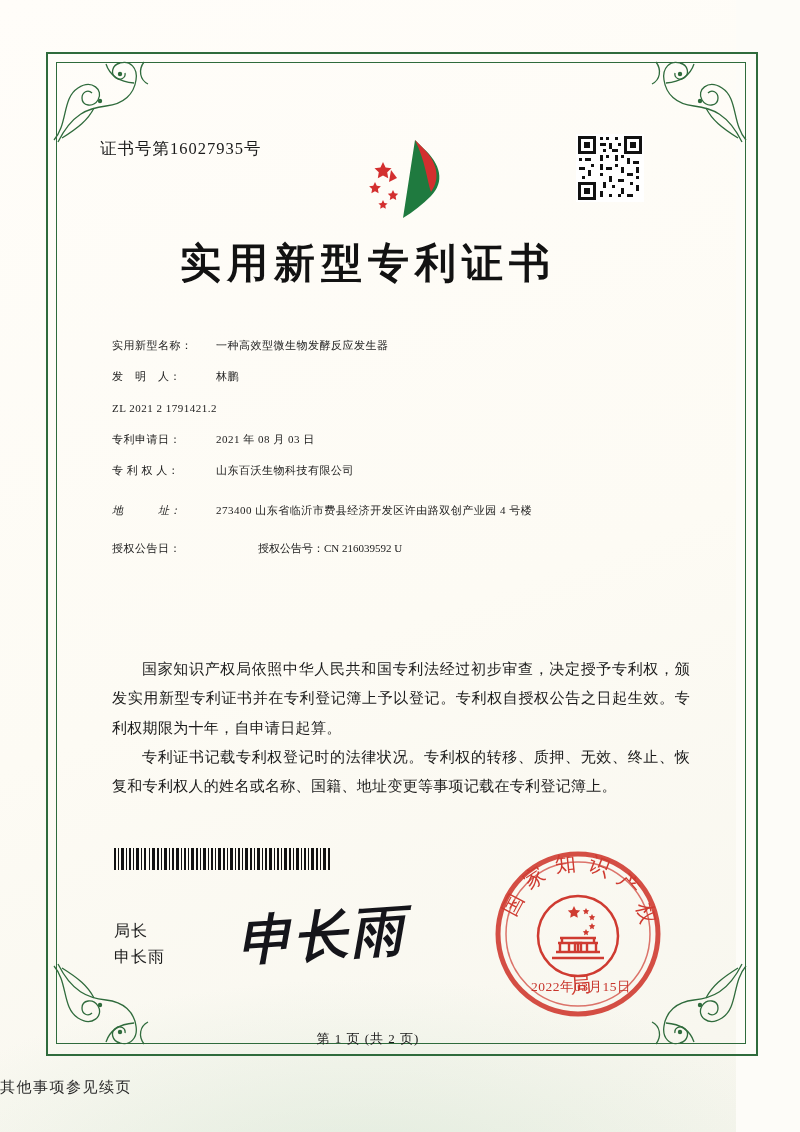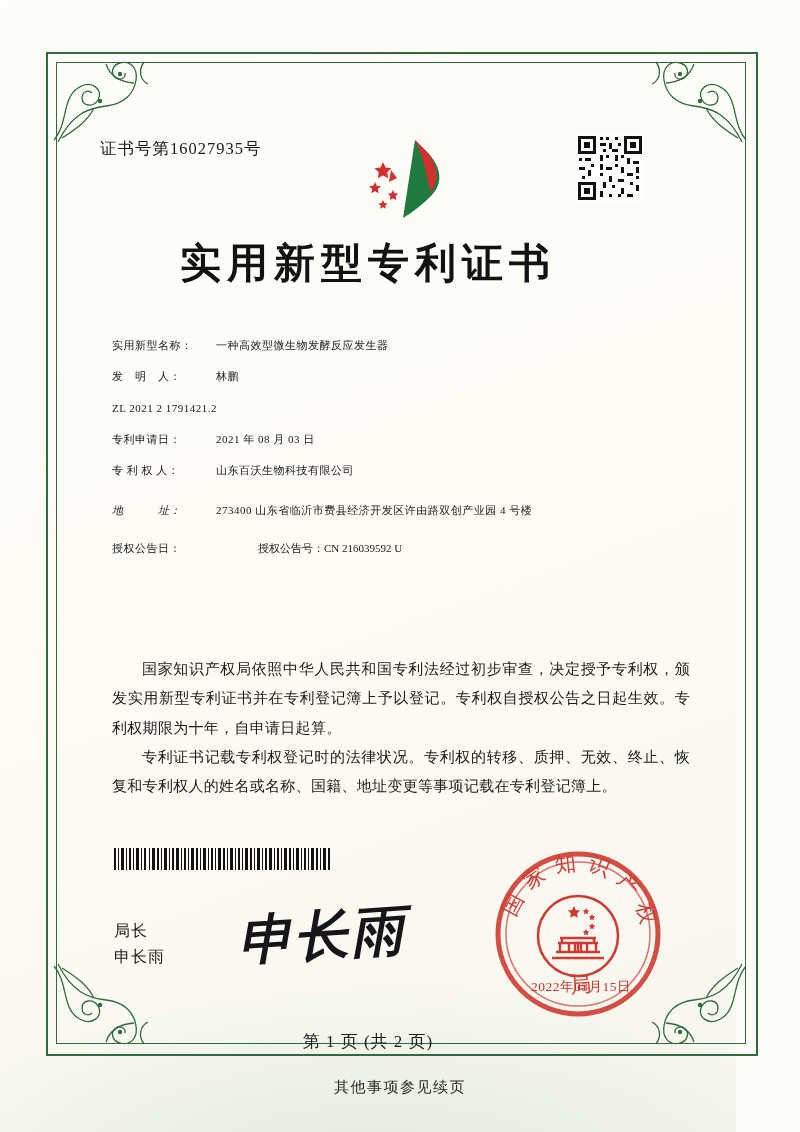--- a/index.html
+++ b/index.html
@@ -182,27 +182,26 @@
     font-size: 13.5px;
     letter-spacing: 0.5px;
     font-family: Liberation Serif, serif;
   }
 
   
   .page-num {
     position: absolute;
     left: 0; right: 0; top: 1030px;
     text-align: center;
-    font-size: 17px;
+    font-size: 13px;
     letter-spacing: 1px;
   }
   .outside-note {
     position: absolute;
     left: 0; right: 0; top: 1078px;
-    text-align: center;
     font-size: 15px;
     letter-spacing: 1.5px;
     color: #2a2a2a;
     z-index: 4;
   }
 </style>
 </head>
 <body>
 
 <div class="watermark-layer">

